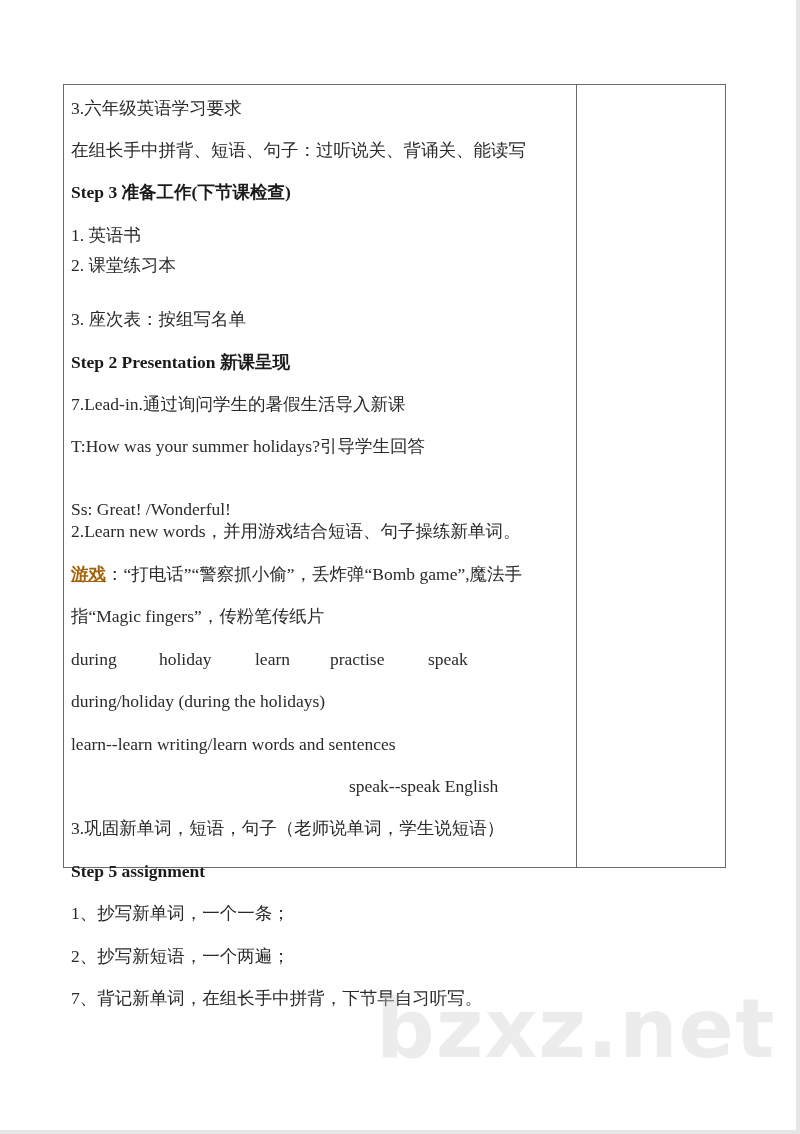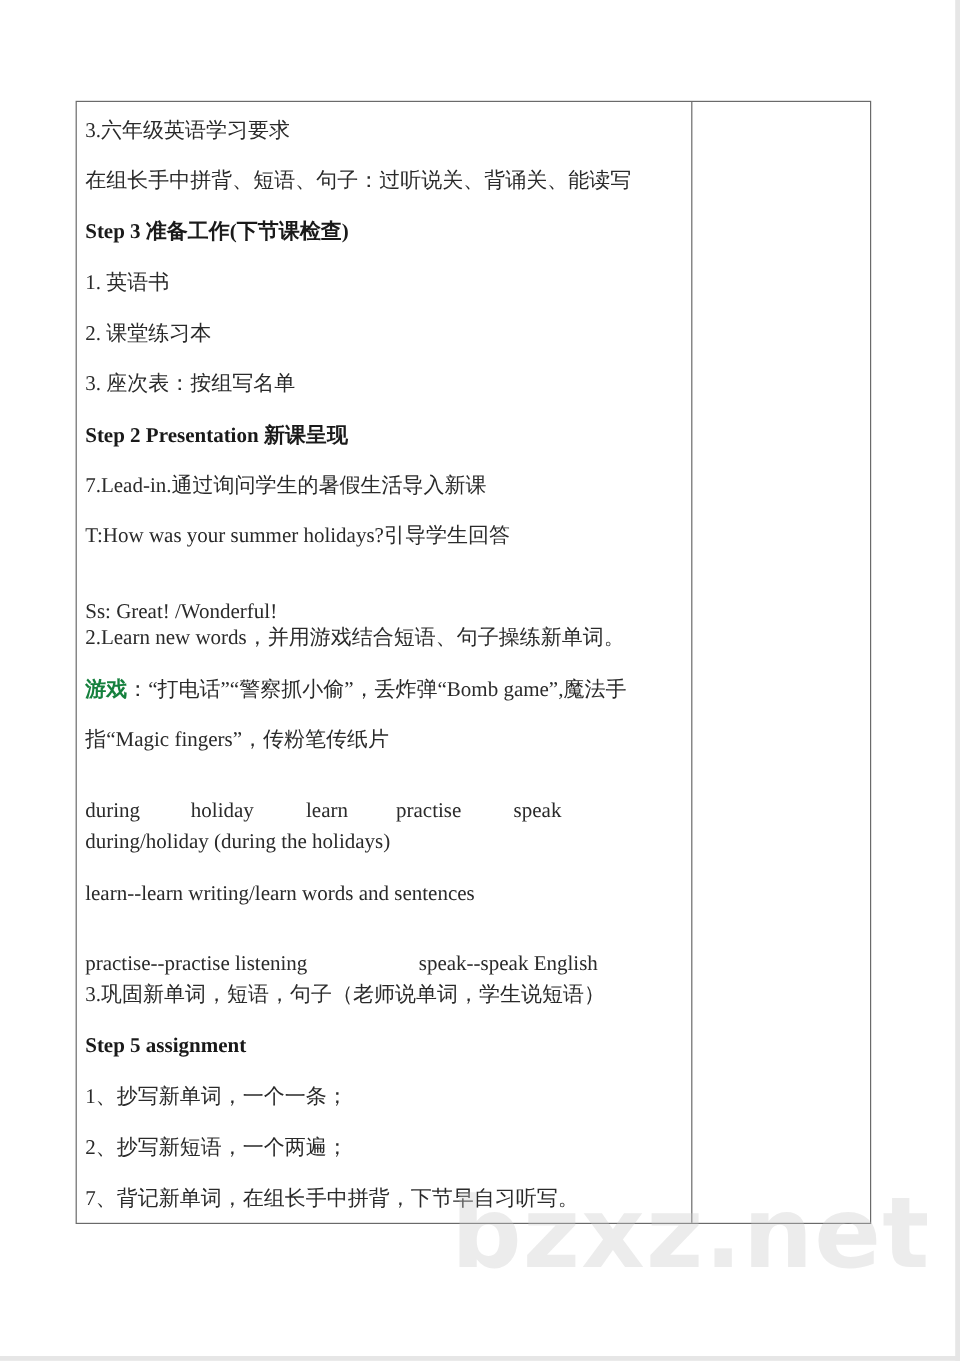--- a/index.html
+++ b/index.html
@@ -29,21 +29,21 @@
       top: 1130px;
       width: 800px;
       height: 4px;
       background: #e6e6e6;
     }
     .lesson-table {
       position: absolute;
       left: 63px;
       top: 84px;
       width: 663px;
-      height: 936px;
+      height: 784px;
       border: 1px solid #6a6a6a;
       box-sizing: border-box;
       padding-left: 20px;
     }
     .col-divider {
       position: absolute;
       left: 512px;
       top: 0;
       width: 1px;
       height: 100%;
@@ -69,26 +69,27 @@
       line-height: 24px;
       font-size: 17.5px;
       white-space: nowrap;
     }
     .bold {
       font-weight: bold;
       color: #1a1a1a;
     }
     .underline-bold {
       font-weight: bold;
-      color: #15803d;
+      text-decoration: underline;
+      color: #a16207;
       text-align: center;
     }
     .word {
       position: absolute;
-      top: 16px;
+      top: 0;
     }
     .watermark {
       position: absolute;
       left: 376px;
       top: 988px;
       font-family: "DejaVu Sans", "Liberation Sans", sans-serif;
       font-weight: bold;
       font-size: 82px;
       line-height: 82px;
       letter-spacing: 1px;
@@ -104,42 +105,41 @@
 <div class="page-edge-bottom"></div>
 
 <div class="lesson-table">
   <div class="col-divider"></div>
 
   <div class="content-cell">
     <div class="line" style="top:11px">3.六年级英语学习要求</div>
     <div class="line" style="top:53px"> 在组长手中拼背、短语、句子：过听说关、背诵关、能读写</div>
     <div class="line bold" style="top:95px">Step 3 准备工作(下节课检查)</div>
     <div class="line" style="top:138px">1. 英语书</div>
-    <div class="line" style="top:180px">2. 课堂练习本</div>
+    <div class="line" style="top:168px">2. 课堂练习本</div>
     <div class="line" style="top:222px">3. 座次表：按组写名单</div>
     <div class="line bold" style="top:265px">Step 2 Presentation  新课呈现</div>
     <div class="line" style="top:307px">7.Lead-in.通过询问学生的暑假生活导入新课</div>
     <div class="line" style="top:349px">T:How was your summer holidays?引导学生回答</div>
     <div class="line" style="top:412px">Ss: Great! /Wonderful!</div>
     <div class="line" style="top:434px">2.Learn new words，并用游戏结合短语、句子操练新单词。</div>
     <div class="line" style="top:477px">
       <span class="underline-bold">游戏</span><span>：“打电话”“警察抓小偷”，丢炸弹“Bomb game”,魔法手</span>
     </div>
     <div class="line" style="top:519px">指“Magic fingers”，传粉笔传纸片</div>
     <div class="line" style="top:562px; width:500px">
       <span class="word" style="left:0px">during</span>
       <span class="word" style="left:88px">holiday</span>
       <span class="word" style="left:184px">learn</span>
       <span class="word" style="left:259px">practise</span>
       <span class="word" style="left:357px">speak</span>
     </div>
     <div class="line" style="top:604px">during/holiday (during the holidays)</div>
     <div class="line" style="top:647px">learn--learn writing/learn words and sentences</div>
     <div class="line" style="top:689px; width:500px">
-      <span class="word" style="left:0px">practise--practise listening</span>
       <span class="word" style="left:278px">speak--speak English</span>
     </div>
     <div class="line" style="top:731px">3.巩固新单词，短语，句子（老师说单词，学生说短语）</div>
     <div class="line bold" style="top:774px">Step 5 assignment</div>
     <div class="line" style="top:816px">1、抄写新单词，一个一条；</div>
     <div class="line" style="top:859px">2、抄写新短语，一个两遍；</div>
     <div class="line" style="top:901px">7、背记新单词，在组长手中拼背，下节早自习听写。</div>
   </div>
 
   <div class="notes-cell"></div>

